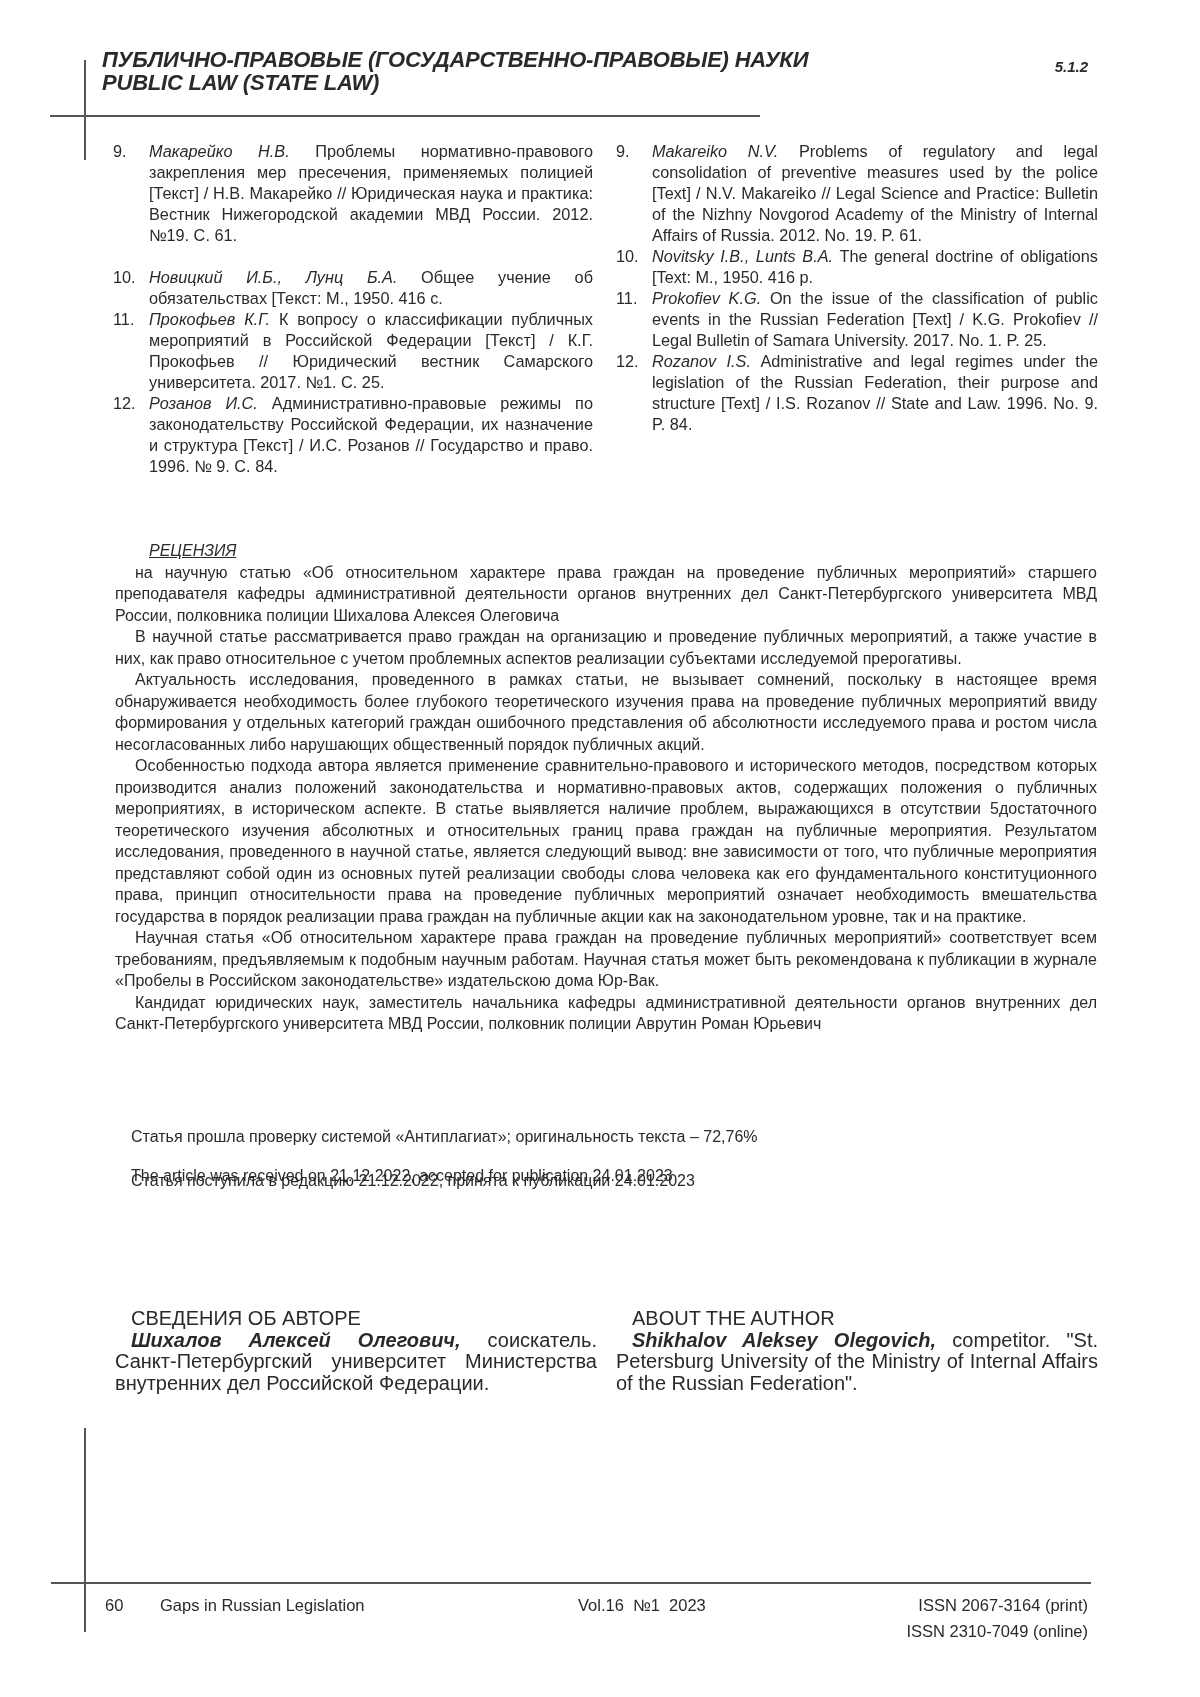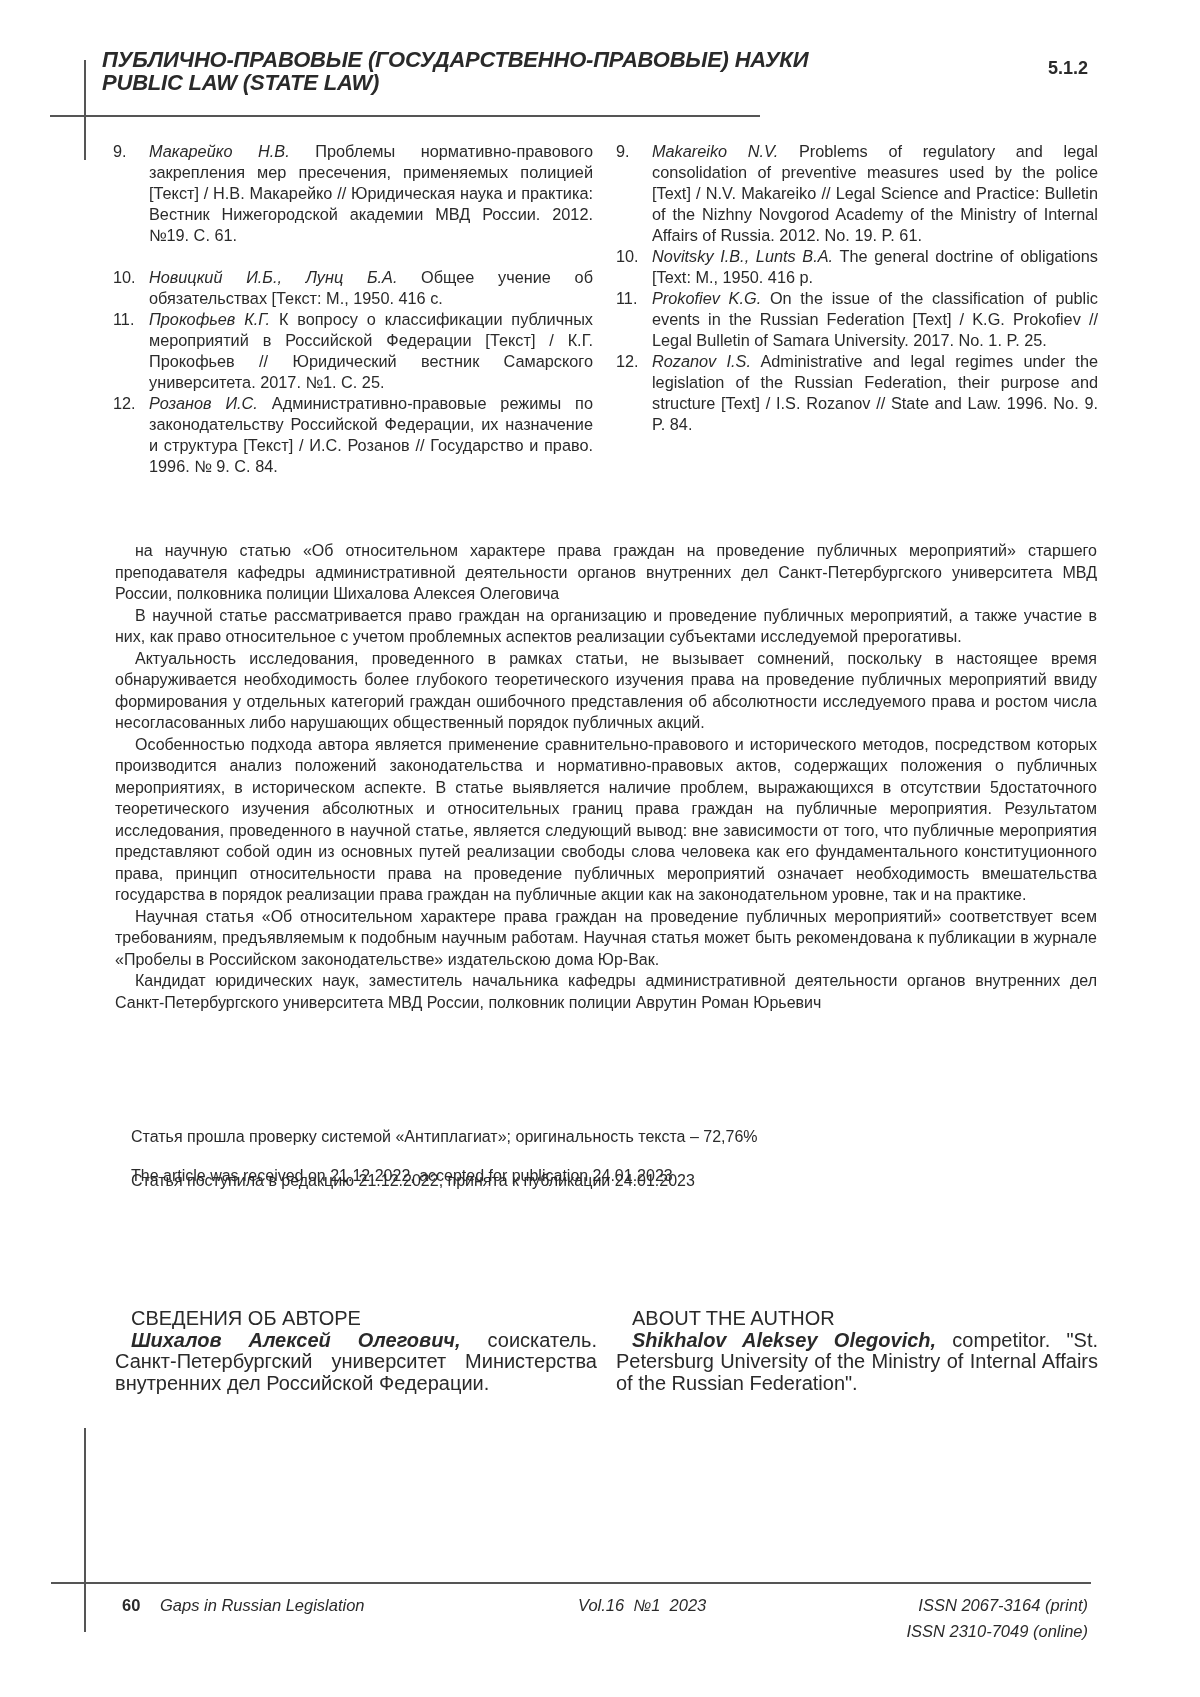--- a/index.html
+++ b/index.html
@@ -3,22 +3,22 @@
   <meta charset="utf-8">
   <style>
     html, body { margin: 0; padding: 0; background: #ffffff; }
     body { width: 1200px; height: 1697px; position: relative; overflow: hidden;
            font-family: "Liberation Sans", "DejaVu Sans", sans-serif; color: #2a2a2a; }
     .vline { position: absolute; width: 2px; background: #555; }
     .hline { position: absolute; height: 2px; background: #555; }
 
     .hdr-title { position: absolute; left: 102px; top: 48px; font-size: 22px; font-weight: bold;
                  font-style: italic; line-height: 23px; color: #2a2a2a; letter-spacing: -0.2px; }
-    .hdr-code { position: absolute; right: 112px; top: 58px; font-size: 18px; font-weight: bold;
-                color: #2a2a2a; }
+    .hdr-code { position: absolute; right: 112px; top: 58px; font-size: 15px; font-weight: bold;
+                font-style: italic; color: #2a2a2a; }
 
     .refs { position: absolute; top: 141px; width: 480px; font-size: 16.3px; line-height: 21px; }
     .refs.ru { left: 113px; }
     .refs.en { left: 616px; width: 482px; }
     .ref { display: flex; text-align: justify; }
     .ref .num { width: 36px; flex: 0 0 36px; }
     .ref .txt { flex: 1; }
     .ref .txt i { font-style: italic; }
     .ref.gap { margin-bottom: 21px; }
 
@@ -29,21 +29,21 @@
 
     .notes { position: absolute; left: 131px; font-size: 16px; line-height: 21px; }
 
     .author { position: absolute; top: 1308px; width: 482px; font-size: 20px; line-height: 21.5px; text-align: justify; }
     .author.ru { left: 115px; }
     .author.en { left: 616px; }
     .author .atitle { padding-left: 16px; }
     .author p { margin: 0; text-indent: 16px; }
     .author b { font-style: italic; }
 
-    .footer { position: absolute; top: 1596px; font-size: 16.5px; font-style: italic; color: #2a2a2a; }
+    .footer { position: absolute; top: 1596px; font-size: 16.5px; color: #2a2a2a; }
   </style>
 </head>
 <body>
 
 <div class="vline" style="left:84px; top:60px; height:100px;"></div>
 <div class="hline" style="left:50px; top:115px; width:710px;"></div>
 
 <div class="hdr-title">
   <div>ПУБЛИЧНО-ПРАВОВЫЕ (ГОСУДАРСТВЕННО-ПРАВОВЫЕ) НАУКИ</div>
   <div>PUBLIC LAW (STATE LAW)</div>
@@ -82,20 +82,21 @@
     <span class="num">11.</span>
     <span class="txt"><i>Prokofiev K.G.</i><span> On the issue of the classification of public events in the Russian Federation [Text] / K.G. Prokofiev // Legal Bulletin of Samara University. 2017. No. 1. P. 25.</span></span>
   </div>
   <div class="ref">
     <span class="num">12.</span>
     <span class="txt"><i>Rozanov I.S.</i><span> Administrative and legal regimes under the legislation of the Russian Federation, their purpose and structure [Text] / I.S. Rozanov // State and Law. 1996. No. 9. P. 84.</span></span>
   </div>
 </div>
 
 <div class="review">
+  <div class="heading">РЕЦЕНЗИЯ</div>
   <p>на научную статью «Об относительном характере права граждан на проведение публичных мероприятий» старшего преподавателя кафедры административной деятельности органов внутренних дел Санкт-Петербургского университета МВД России, полковника полиции Шихалова Алексея Олеговича</p>
   <p>В научной статье рассматривается право граждан на организацию и проведение публичных мероприятий, а также участие в них, как право относительное с учетом проблемных аспектов реализации субъектами исследуемой прерогативы.</p>
   <p>Актуальность исследования, проведенного в рамках статьи, не вызывает сомнений, поскольку в настоящее время обнаруживается необходимость более глубокого теоретического изучения права на проведение публичных мероприятий ввиду формирования у отдельных категорий граждан ошибочного представления об абсолютности исследуемого права и ростом числа несогласованных либо нарушающих общественный порядок публичных акций.</p>
   <p>Особенностью подхода автора является применение сравнительно-правового и исторического методов, посредством которых производится анализ положений законодательства и нормативно-правовых актов, содержащих положения о публичных мероприятиях, в историческом аспекте. В статье выявляется наличие проблем, выражающихся в отсутствии 5достаточного теоретического изучения абсолютных и относительных границ права граждан на публичные мероприятия. Результатом исследования, проведенного в научной статье, является следующий вывод: вне зависимости от того, что публичные мероприятия представляют собой один из основных путей реализации свободы слова человека как его фундаментального конституционного права, принцип относительности права на проведение публичных мероприятий означает необходимость вмешательства государства в порядок реализации права граждан на публичные акции как на законодательном уровне, так и на практике.</p>
   <p>Научная статья «Об относительном характере права граждан на проведение публичных мероприятий» соответствует всем требованиям, предъявляемым к подобным научным работам. Научная статья может быть рекомендована к публикации в журнале «Пробелы в Российском законодательстве» издательскою дома Юр-Вак.</p>
   <p>Кандидат юридических наук, заместитель начальника кафедры административной деятельности органов внутренних дел Санкт-Петербургского университета МВД России, полковник полиции Аврутин Роман Юрьевич</p>
 </div>
 
 <div class="notes" style="top:1126px;">Статья прошла проверку системой «Антиплагиат»; оригинальность текста – 72,76%</div>
 <div class="notes" style="top:1170px;">Статья поступила в редакцию 21.12.2022, принята к публикации 24.01.2023</div>
@@ -106,17 +107,17 @@
   <p><b>Шихалов Алексей Олегович,</b><span> соискатель. Санкт-Петербургский университет Министерства внутренних дел Российской Федерации.</span></p>
 </div>
 <div class="author en">
   <div class="atitle">ABOUT THE AUTHOR</div>
   <p><b>Shikhalov Aleksey Olegovich,</b><span> competitor. "St. Petersburg University of the Ministry of Internal Affairs of the Russian Federation".</span></p>
 </div>
 
 <div class="vline" style="left:84px; top:1428px; height:204px;"></div>
 <div class="hline" style="left:51px; top:1582px; width:1040px;"></div>
 
-<div class="footer" style="left:122px; font-style:normal;font-weight:bold;">60</div>
+<div class="footer" style="left:105px; font-style:normal;">60</div>
 <div class="footer" style="left:160px;">Gaps in Russian Legislation</div>
 <div class="footer" style="left:578px; white-space:pre;">Vol.16  №1  2023</div>
 <div class="footer" style="right:112px; text-align:right;">ISSN 2067-3164 (print)</div>
 <div class="footer" style="right:112px; top:1622px; text-align:right;">ISSN 2310-7049 (online)</div>
 
 </body></html>

